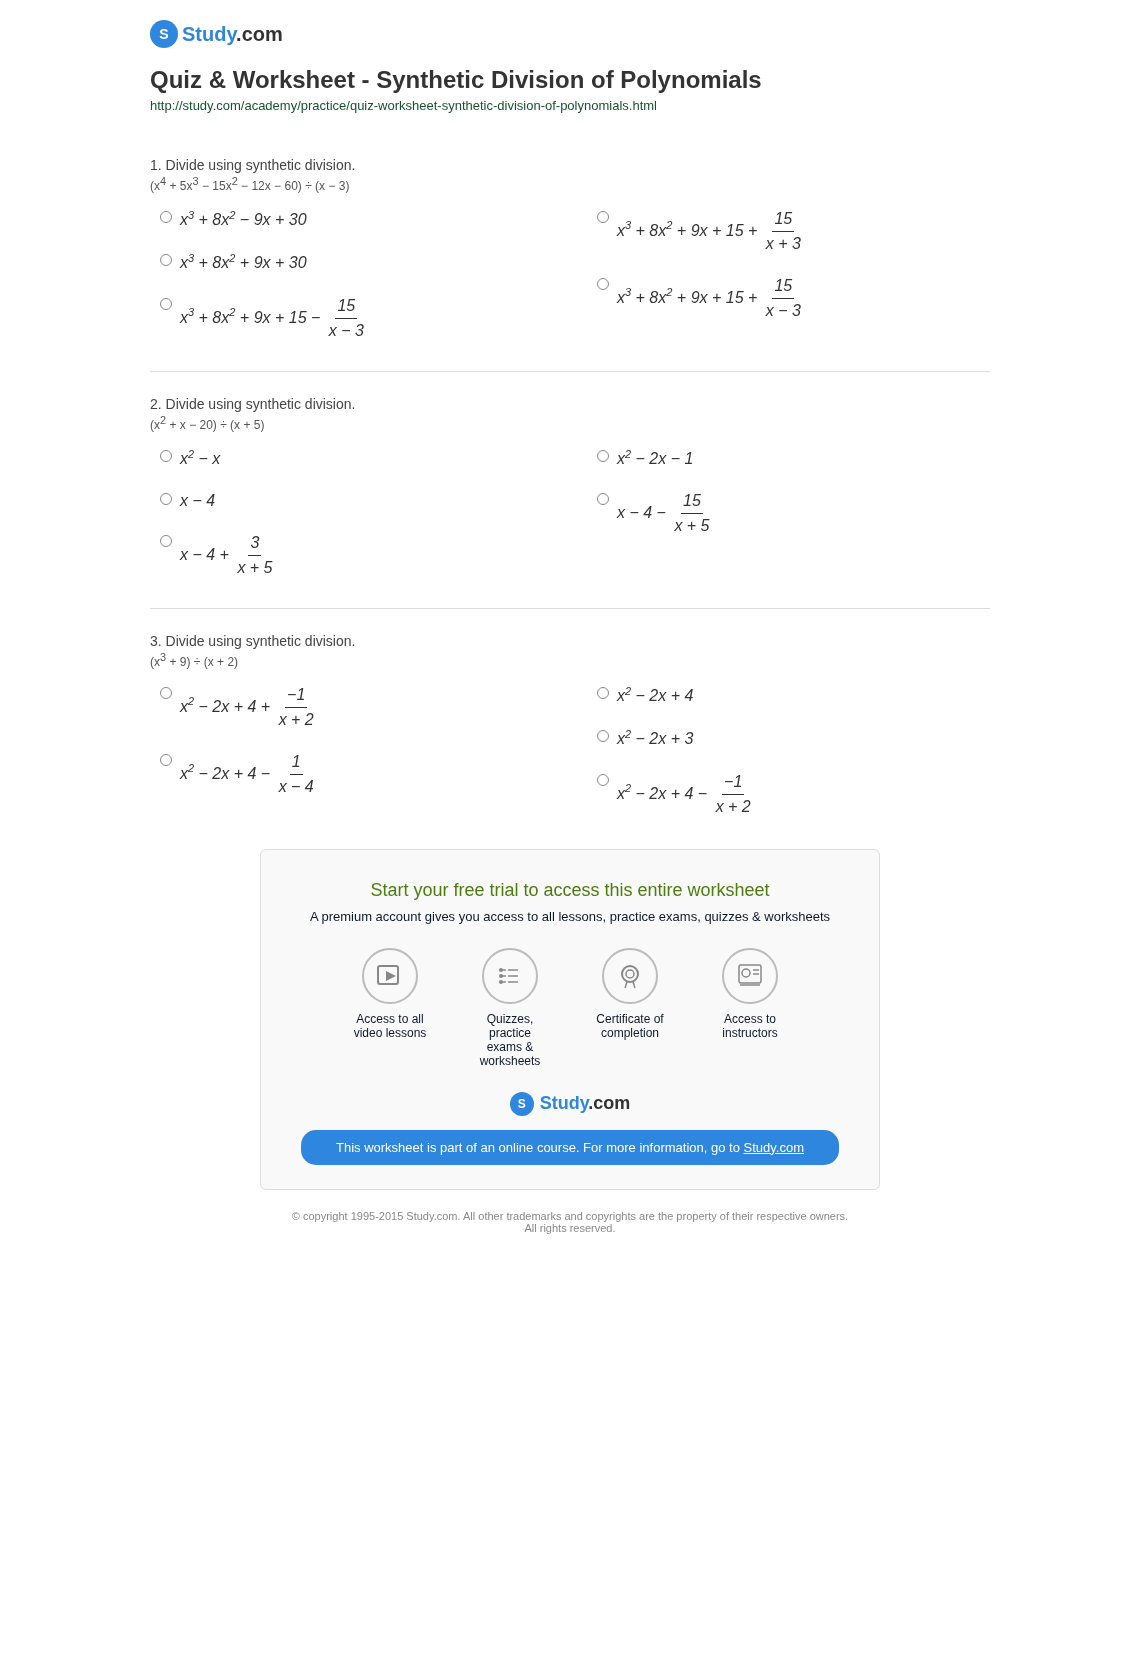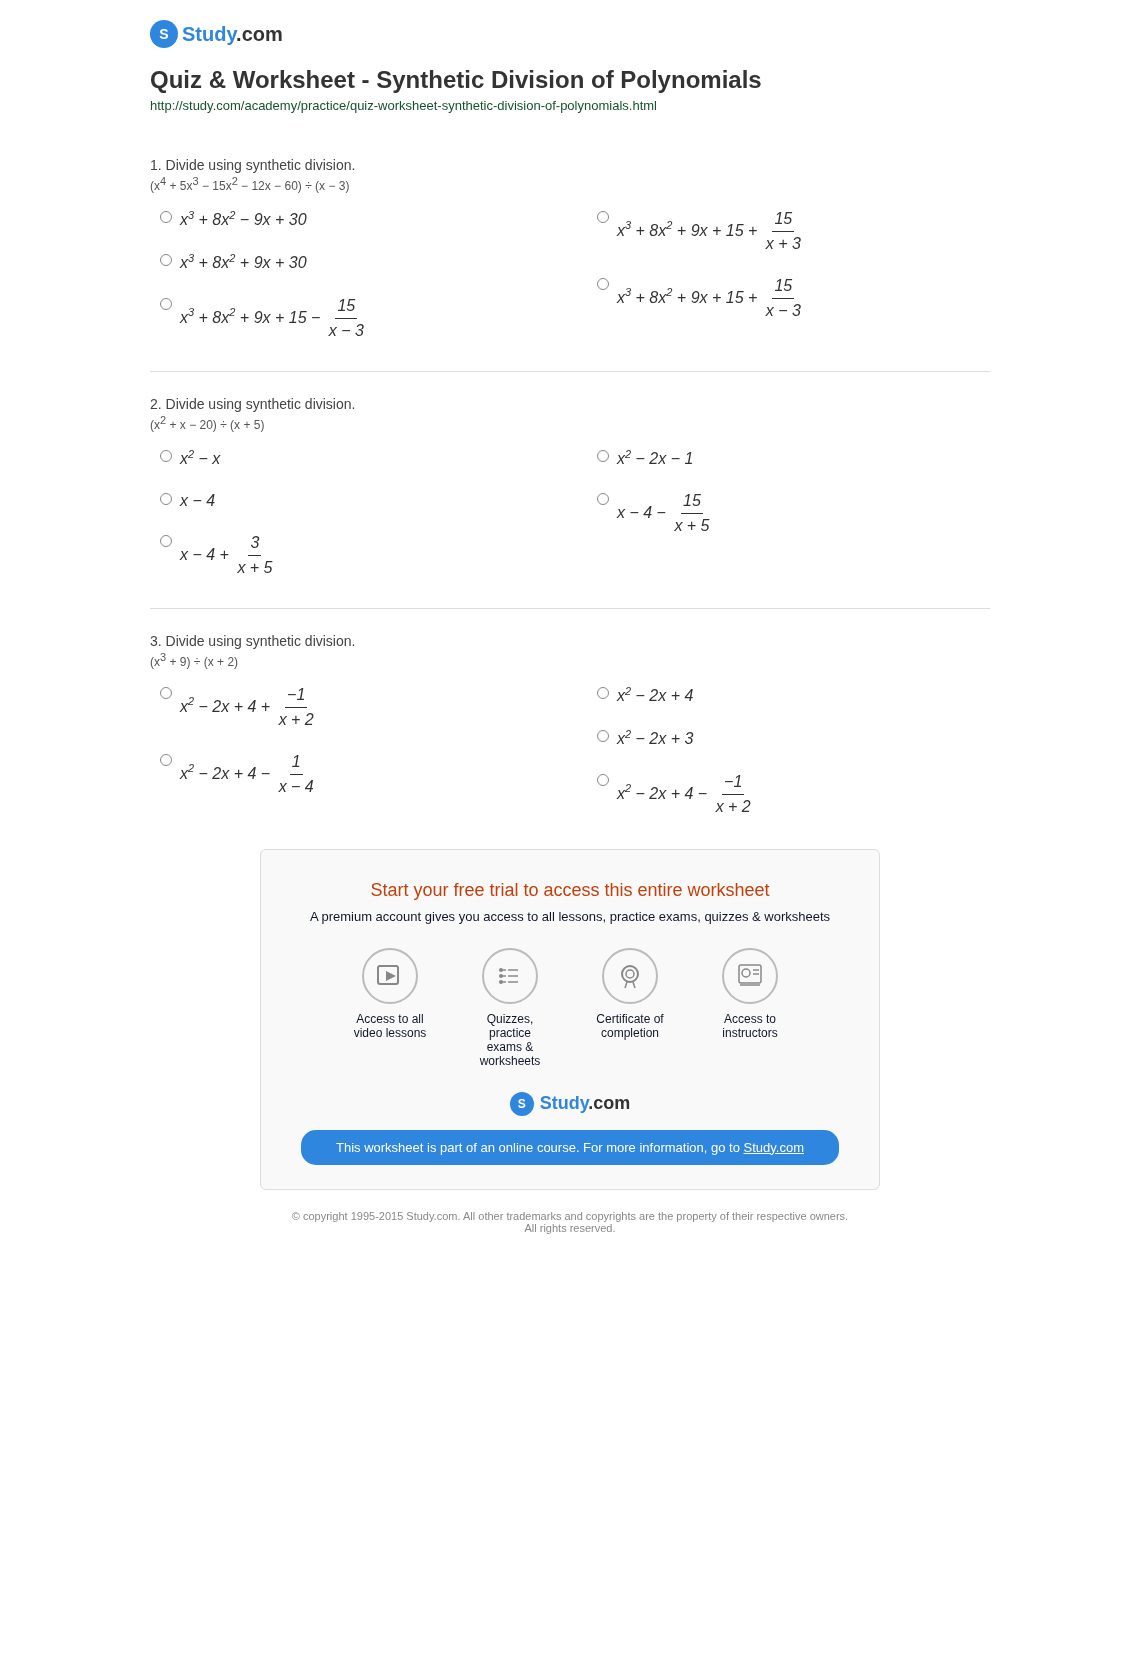--- a/index.html
+++ b/index.html
@@ -123,21 +123,21 @@
       background: #f9f9f9;
       border: 1px solid #ddd;
       border-radius: 6px;
       text-align: center;
       padding: 30px 40px 24px;
       margin: 30px auto 0;
       max-width: 620px;
     }
     .cta-title {
       font-size: 18px;
-      color: #c2410c;
+      color: #4d7c0f;
       margin-bottom: 8px;
     }
     .cta-subtitle {
       font-size: 13px;
       color: #0f172a;
       margin-bottom: 24px;
     }
     .cta-icons {
       display: flex;
       justify-content: center;

